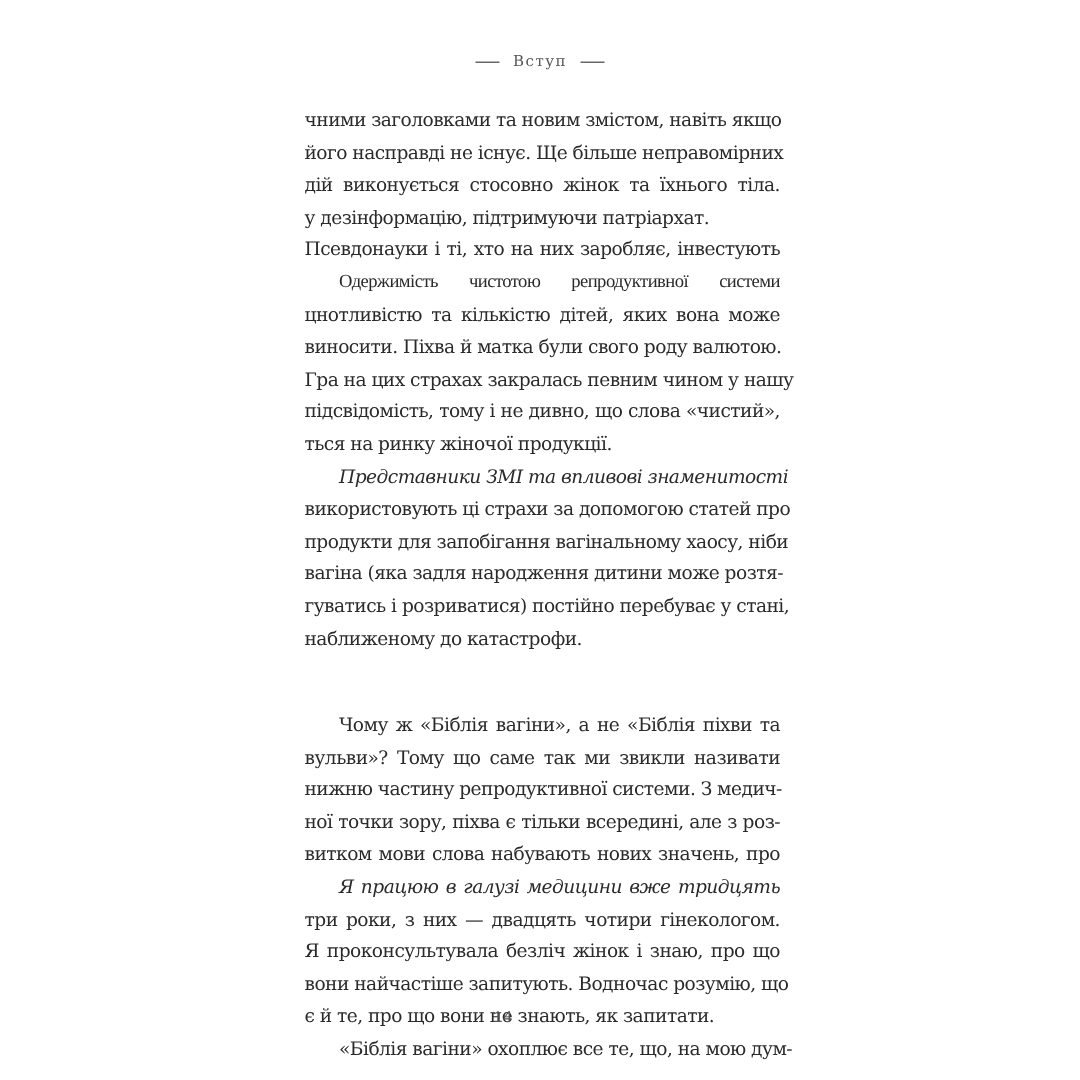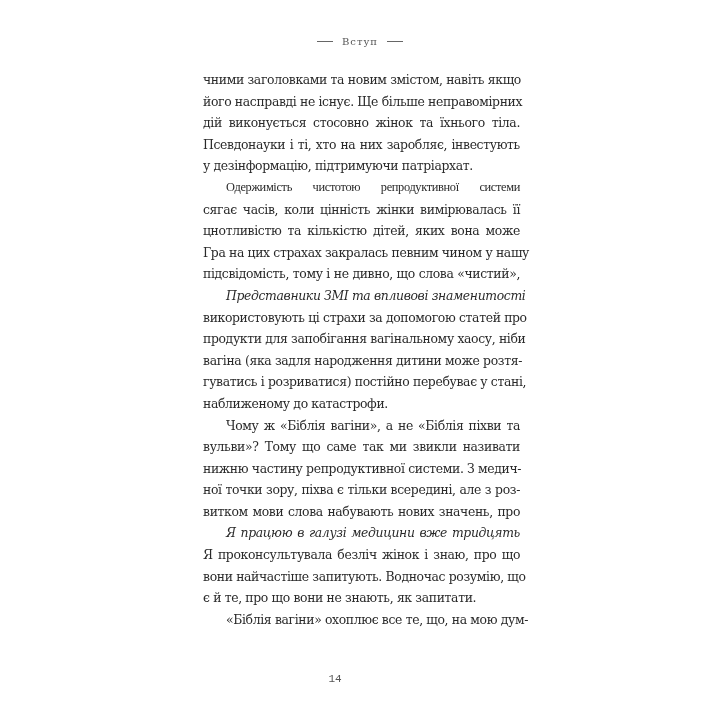--- a/index.html
+++ b/index.html
@@ -30,47 +30,49 @@
   <span class="rule"></span>
   <span>Вступ</span>
   <span class="rule"></span>
 </div>
 
 <div class="page" id="page-body">
     <p>
       <span class="line">чними заголовками та новим змістом, навіть якщо</span>
       <span class="line">його насправді не існує. Ще більше неправомірних</span>
       <span class="line">дій виконується стосовно жінок та їхнього тіла.</span>
+      <span class="line last">у дезінформацію, підтримуючи патріархат.</span>
       <span class="line">Псевдонауки і ті, хто на них заробляє, інвестують</span>
-      <span class="line last">у дезінформацію, підтримуючи патріархат.</span>
     </p>
     <p>
       <span class="line" style="text-indent: 23px; font-family: Liberation Serif, serif;">Одержимість чистотою репродуктивної системи</span>
-      <span class="line">сягає часів, коли цінність жінки вимірювалась її</span>
       <span class="line">цнотливістю та кількістю дітей, яких вона може</span>
+      <span class="line">виносити. Піхва й матка були свого роду валютою.</span>
       <span class="line">Гра на цих страхах закралась певним чином у нашу</span>
       <span class="line">підсвідомість, тому і не дивно, що слова «чистий»,</span>
+      <span class="line last">ться на ринку жіночої продукції.</span>
     </p>
     <p>
       <span class="line" style="text-indent: 23px; font-style: italic;">Представники ЗМІ та впливові знаменитості</span>
       <span class="line">використовують ці страхи за допомогою статей про</span>
       <span class="line">продукти для запобігання вагінальному хаосу, ніби</span>
       <span class="line">вагіна (яка задля народження дитини може розтя-</span>
       <span class="line">гуватись і розриватися) постійно перебуває у стані,</span>
       <span class="line last">наближеному до катастрофи.</span>
     </p>
     <p>
-      <span class="line" style="text-indent: 23px;">Чому ж «Біблія вагіни», а не «Біблія піхви та</span>
+      <span class="line" style="text-indent: 23px; margin-top: 36px;">Чому ж «Біблія вагіни», а не «Біблія піхви та</span>
       <span class="line">вульви»? Тому що саме так ми звикли називати</span>
       <span class="line">нижню частину репродуктивної системи. З медич-</span>
       <span class="line">ної точки зору, піхва є тільки всередині, але з роз-</span>
       <span class="line">витком мови слова набувають нових значень, про</span>
     </p>
     <p>
       <span class="line" style="text-indent: 23px; font-style: italic;">Я працюю в галузі медицини вже тридцять</span>
+      <span class="line">три роки, з них — двадцять чотири гінекологом.</span>
       <span class="line">Я проконсультувала безліч жінок і знаю, про що</span>
       <span class="line">вони найчастіше запитують. Водночас розумію, що</span>
       <span class="line last">є й те, про що вони не знають, як запитати.</span>
     </p>
     <p>
       <span class="line" style="text-indent: 23px;">«Біблія вагіни» охоплює все те, що, на мою дум-</span>
     </p>
   </div>
 
 <div class="folio">14</div>

